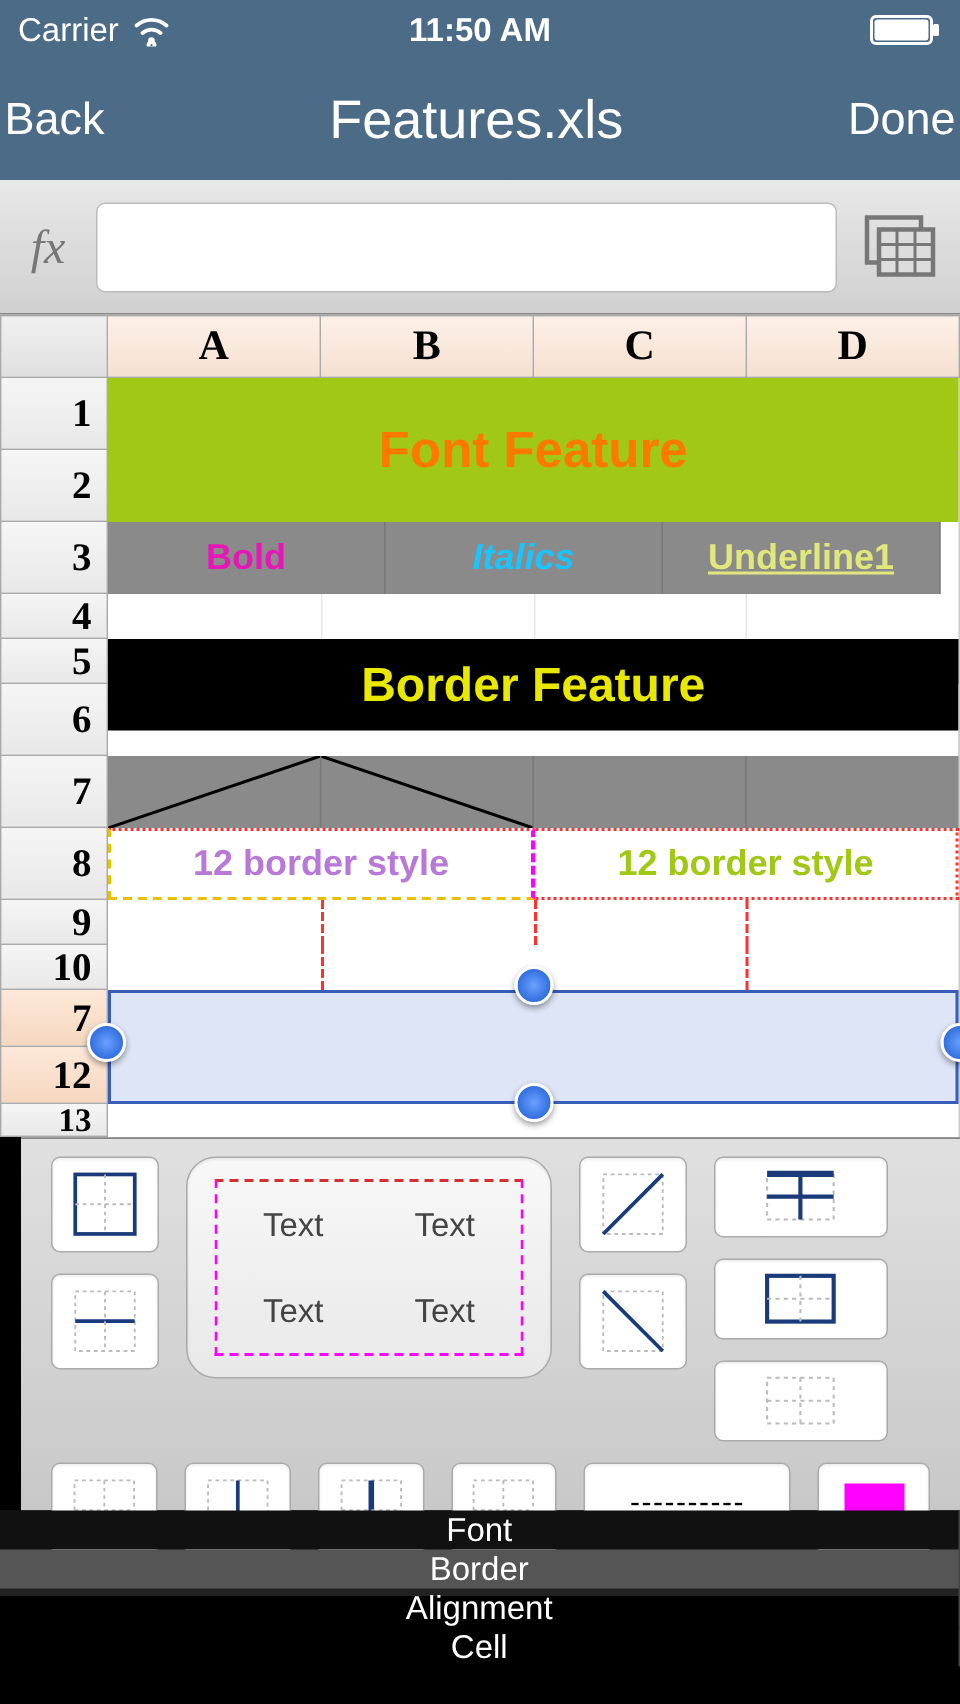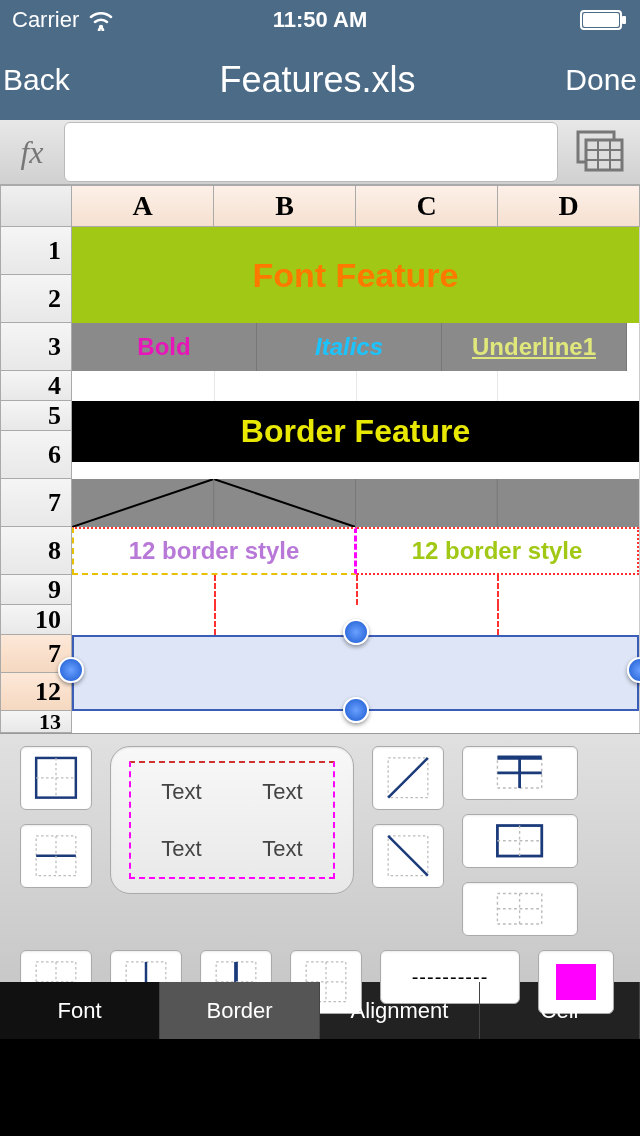--- a/index.html
+++ b/index.html
@@ -10,21 +10,21 @@
 .status-left { display: flex; align-items: center; gap: 8px; }
 .status-center { position: absolute; left: 50%; transform: translateX(-50%); font-weight: 600; }
 .wifi-icon svg, .battery-icon svg { display: block; }
 
 
 .nav-bar { height: 80px; background: #4c6b87; display: flex; align-items: center; justify-content: space-between; padding: 0 3px; color: #fff; }
 .nav-back, .nav-done { font-size: 30px; font-weight: 300; }
 .nav-title { font-size: 36px; font-weight: 500; }
 
 
-.formula-bar { height: 65px; background: linear-gradient(#e8e8e8, #d0d0d0); display: flex; align-items: center; padding: 0 14px; gap: 14px; border-bottom: 1px solid #aaa; }
+.formula-bar { height: 90px; background: linear-gradient(#e8e8e8, #d0d0d0); display: flex; align-items: center; padding: 0 14px; gap: 14px; border-bottom: 1px solid #aaa; }
 .fx-label { font-style: italic; font-family: Georgia, serif; color: #777; font-size: 32px; width: 36px; text-align: center; }
 .formula-input { flex: 1; height: 60px; background: #fff; border: 1px solid #bbb; border-radius: 6px; }
 .sheet-btn { width: 54px; height: 48px; color: #666; }
 .sheet-btn svg { width: 100%; height: 100%; }
 
 
 .sheet { background: #fff; }
 .col-headers { display: flex; height: 42px; }
 .corner { width: 72px; background: linear-gradient(#f0f0f0,#e0e0e0); border: 1px solid #aaa; }
 .col-h { flex: 1; background: linear-gradient(#fdf0e8,#f5e0d0); border: 1px solid #aaa; border-left: none; display: flex; align-items: center; justify-content: center; font-family: Georgia, serif; font-weight: bold; font-size: 28px; }
@@ -56,33 +56,33 @@
 .bstyle.purple { color:#b878d8; }
 .bstyle.green { color:#a0c814; }
 .dashed-border-l { border:2px dashed #e8c000; border-right:3px dashed #ff00ff; border-top:2px dotted #ff3030; }
 .dashed-border-r { border:2px dotted #ff3030; border-left:none; }
 .vline { position:absolute; top:0; bottom:0; border-left:2px dashed #ff3030; }
 
 .selection { position:absolute; left:0; right:0; top:0; height:76px; background: rgba(120,150,220,0.25); border:2px solid #3a5db8; z-index:5; }
 .handle { width:26px; height:26px; border-radius:50%; background:radial-gradient(#6aa0ff,#1a5ad0); border:2px solid #fff; box-shadow:0 2px 4px rgba(0,0,0,0.4); position:absolute; z-index:10; }
 
 
-.border-panel { background: linear-gradient(#e0e0e0,#c8c8c8); height: 249px; padding: 12px 20px; border-top:1px solid #999; }
+.border-panel { background: linear-gradient(#e0e0e0,#c8c8c8); height: 249px; padding: 12px 20px; border-top:1px solid #999;margin-left:14px; }
 .bp-row { display:flex; gap:18px; margin-bottom:14px; align-items:flex-start; }
 .bp-btn { background:#fff; border:1px solid #aaa; border-radius:6px; display:flex; align-items:center; justify-content:center; box-shadow:inset 0 1px 2px rgba(0,0,0,0.08); }
 .bp-btn.sq { width:72px; height:64px; }
 .bp-btn.wide { width:116px; height:54px; }
 .bp-btn.preview { width:244px; height:148px; background:linear-gradient(#f8f8f8,#e8e8e8); border:1px solid #aaa; border-radius:20px; position:relative; }
 .bp-btn.preview .inner { position:absolute; left:18px; right:18px; top:14px; bottom:14px; border-top:2px dashed #d03030; border-bottom:2px dashed #ff00ff; border-left:2px dashed #ff00ff; border-right:2px dashed #ff00ff; display:grid; grid-template:1fr 1fr/1fr 1fr; }
 .bp-btn.preview .inner span { display:flex; align-items:center; justify-content:center; font-size:22px; color:#444; }
 .bp-btn svg { width: 80%; height: 80%; display:block; }
 .color-swatch { width:40px; height:36px; background:#ff00ff; }
 
 
-.tabs { display:flex; height:57px; background:#222; }
+.tabs { display:flex; height:57px; background:#222;flex-direction:column; }
 .tab { flex:1; display:flex; align-items:center; justify-content:center; color:#fff; font-size:22px; border-right:1px solid #444; }
 .tab.dark { background:#111; }
 .tab.active { background:#555; }
 
 .col1 { display:flex; flex-direction:column; gap:14px; }
 </style>
 </head>
 <body>
 
 <div class="status-bar">

